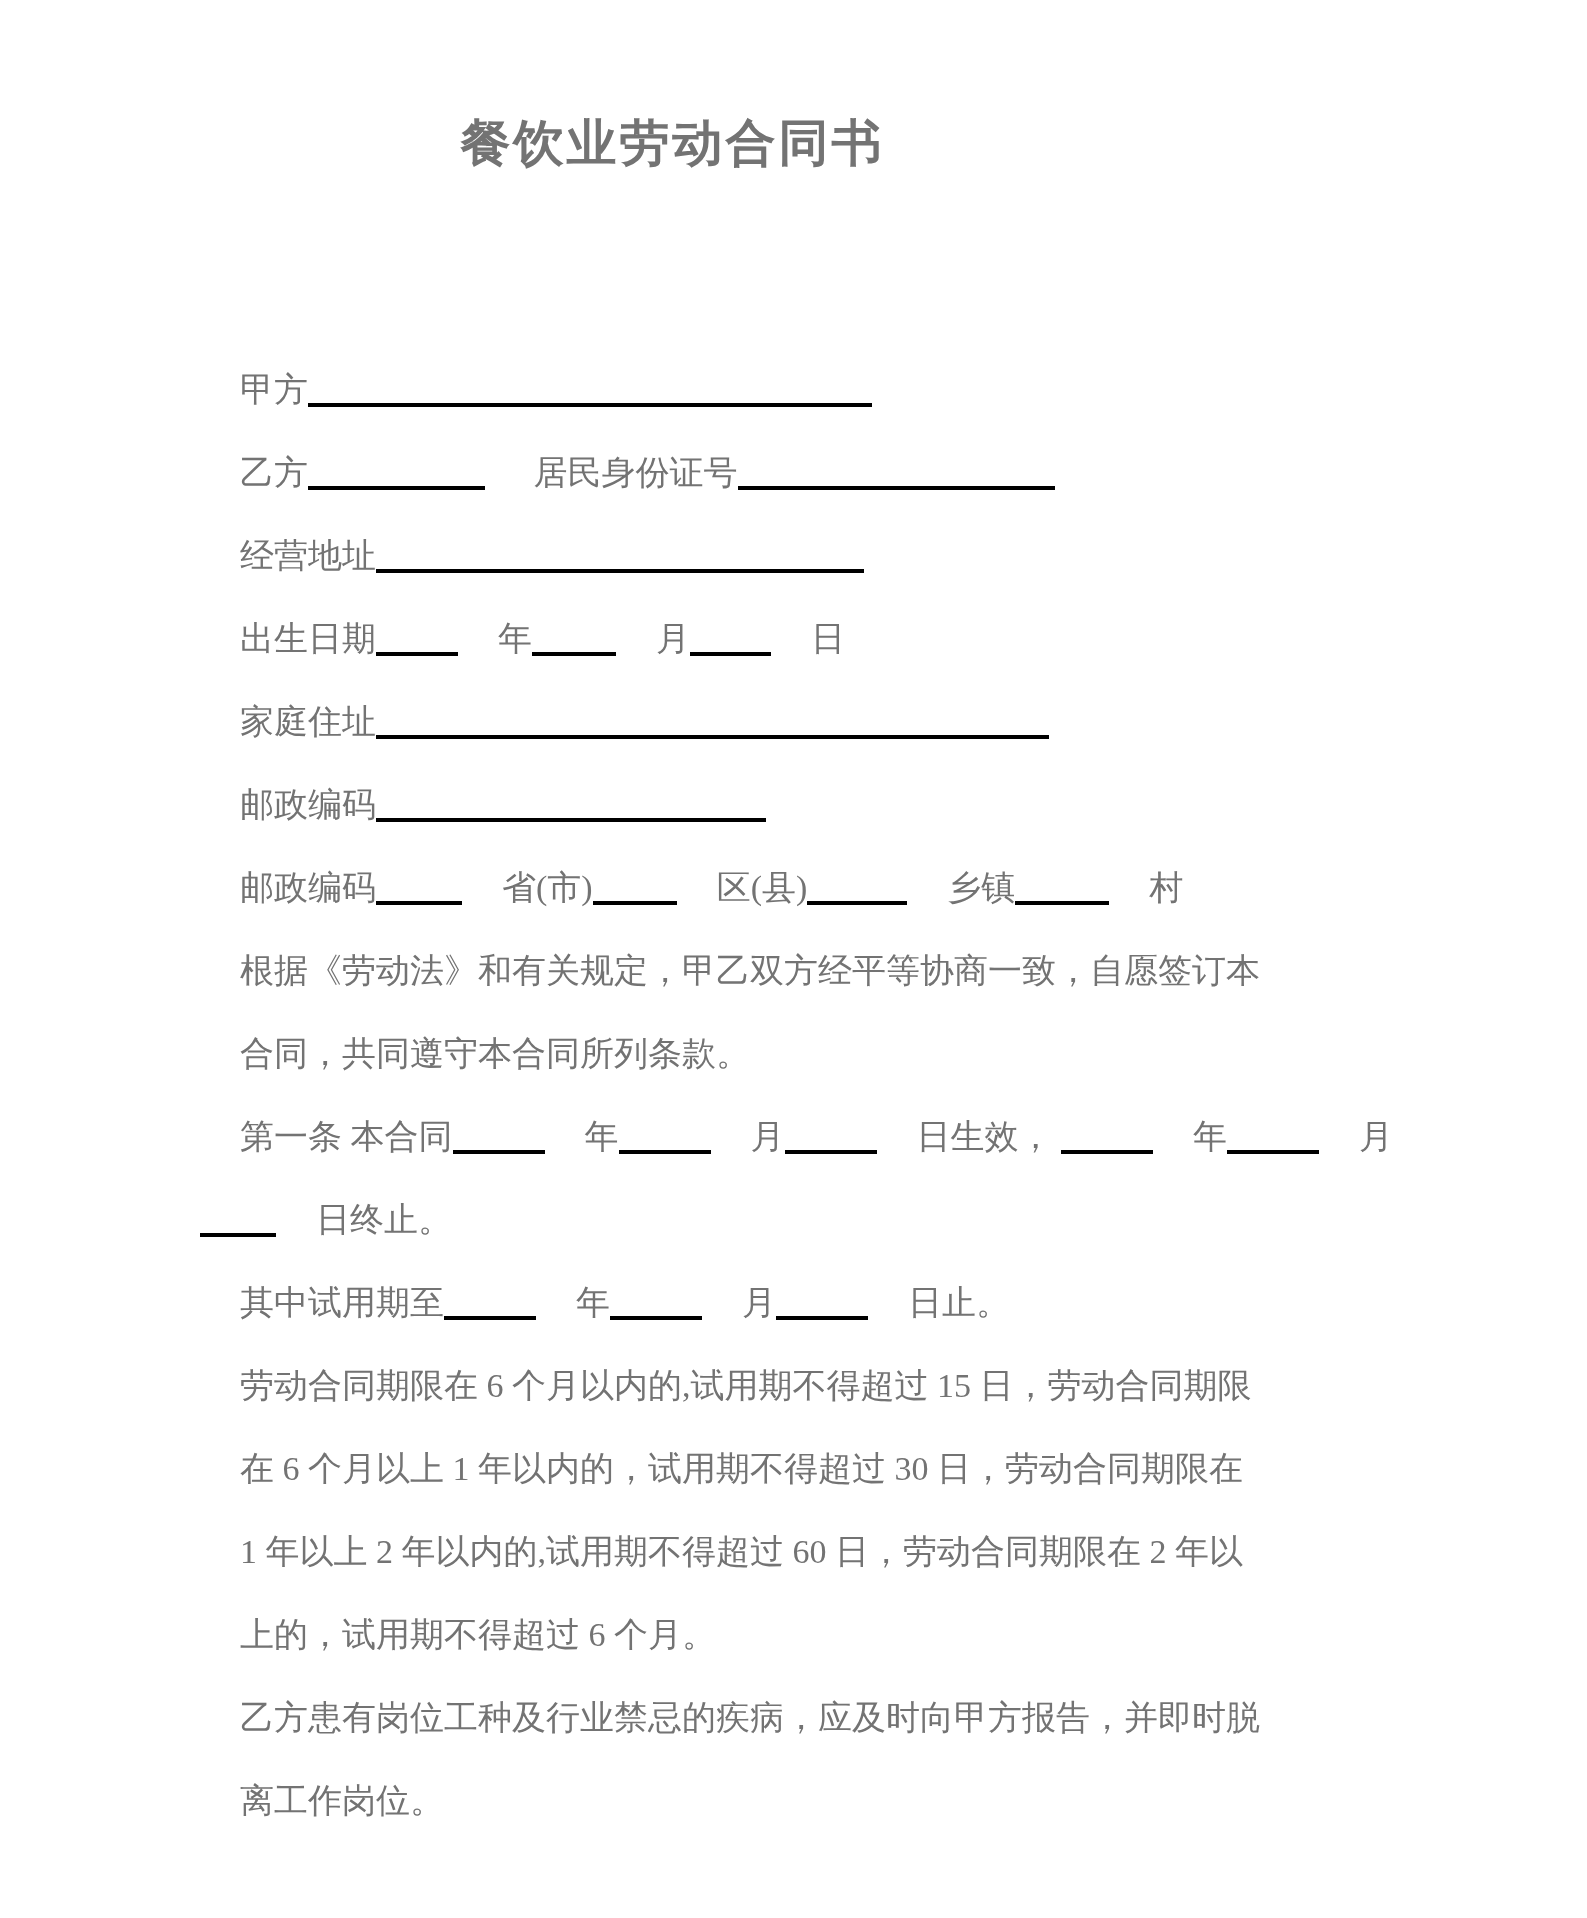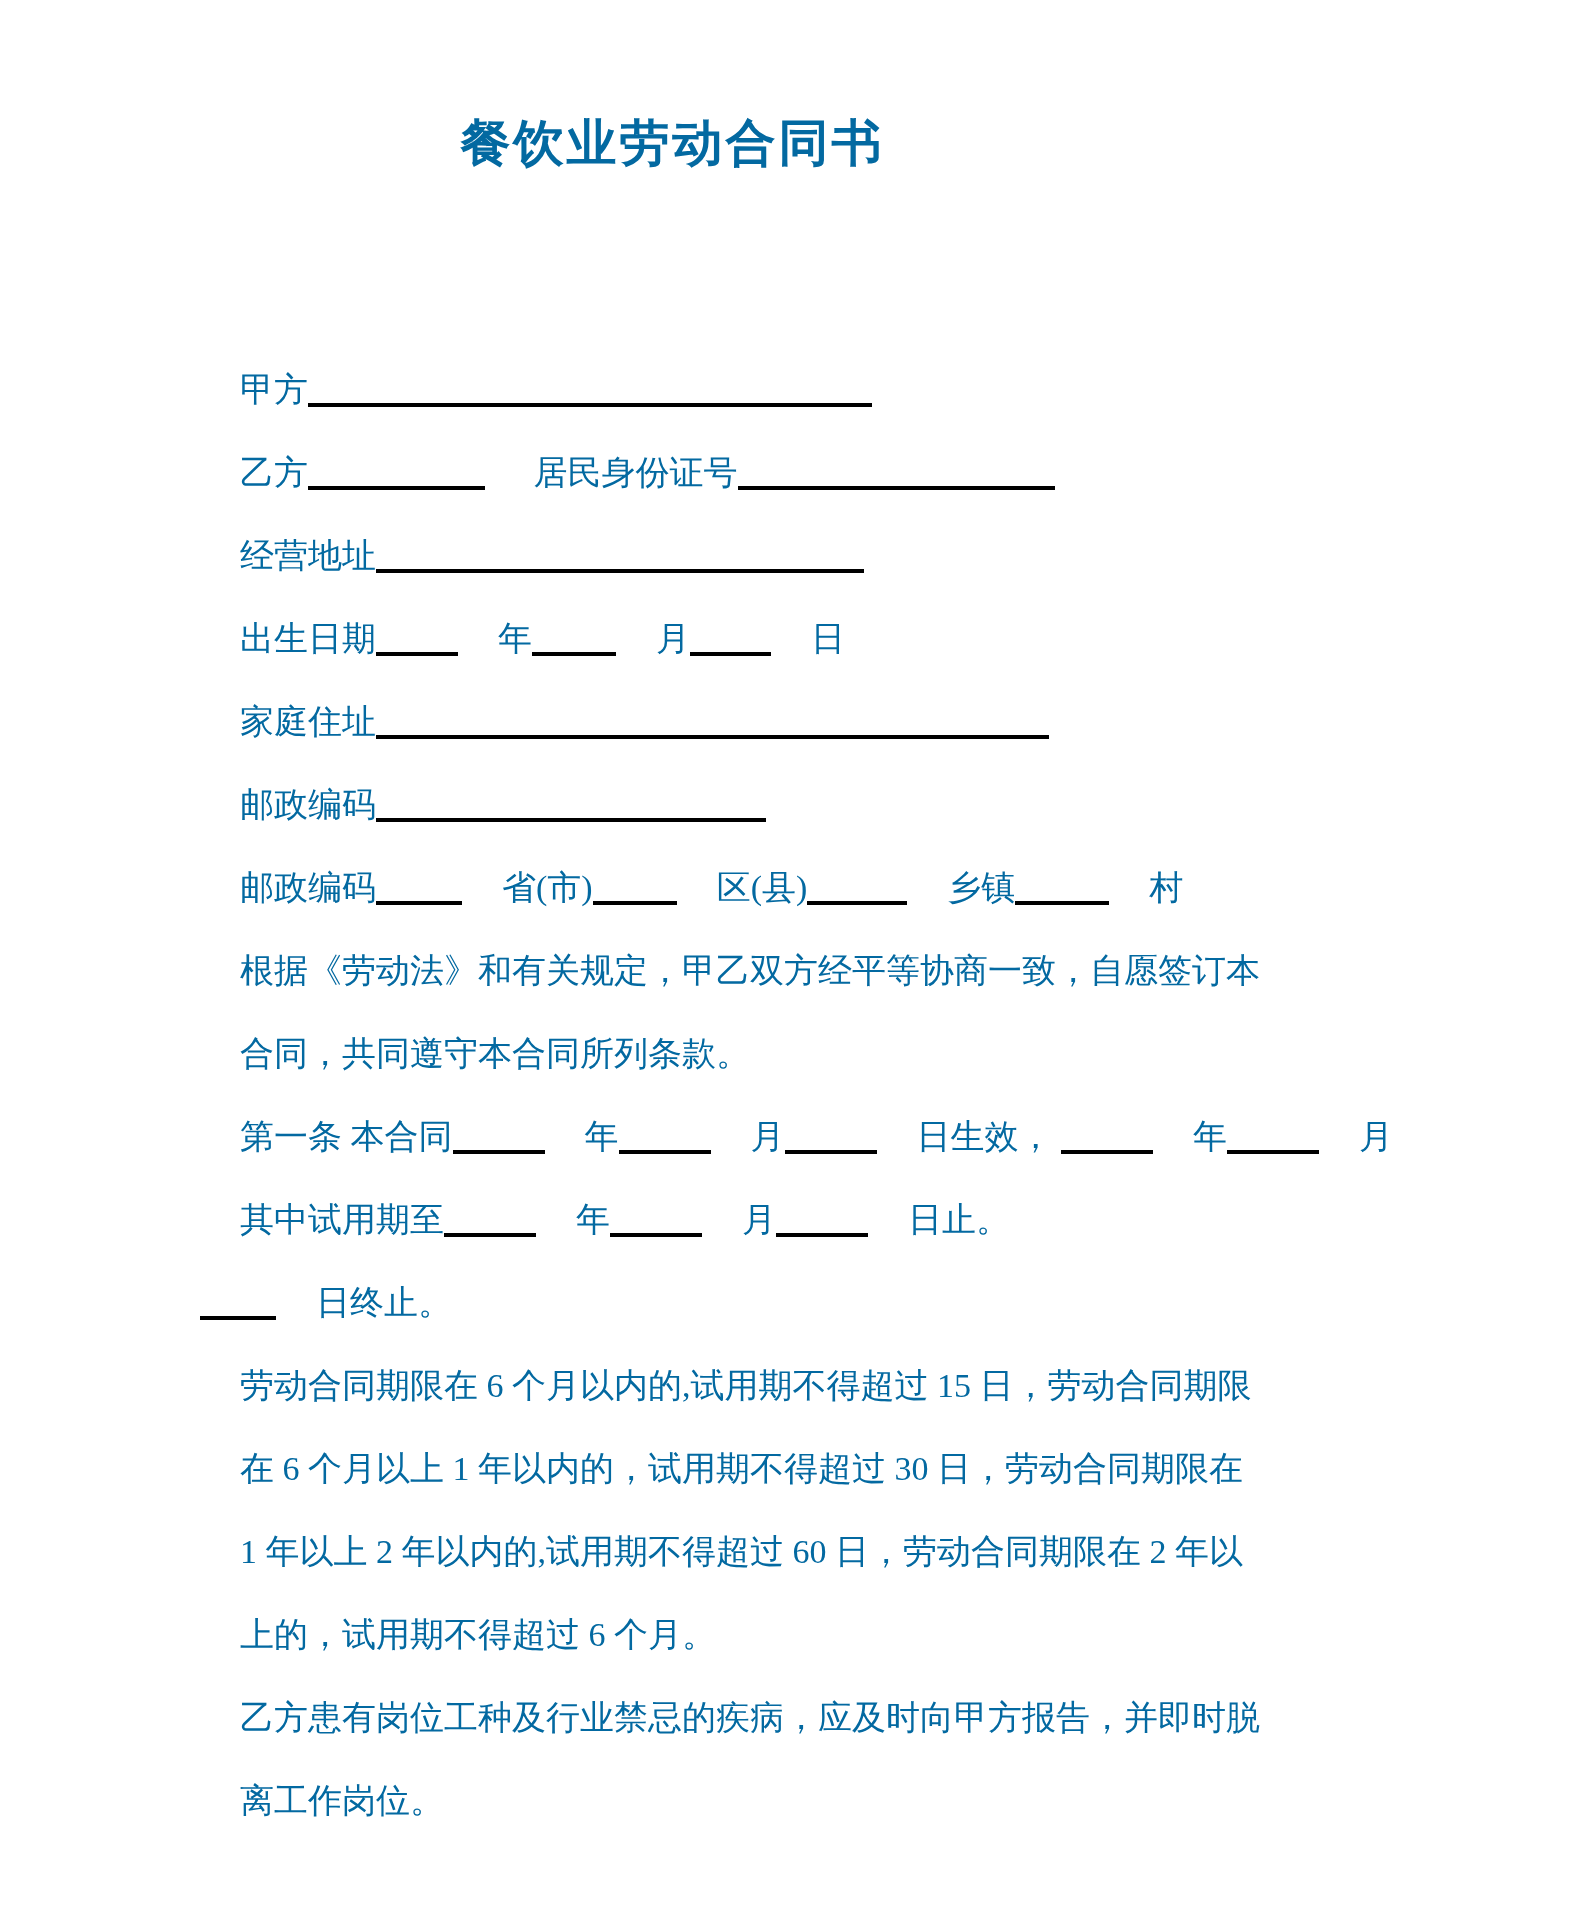--- a/index.html
+++ b/index.html
@@ -1,21 +1,21 @@
 <!DOCTYPE html>
 <html><head>
 <meta charset="utf-8">
 <style>
   html, body { margin: 0; padding: 0; background: #ffffff; }
   .page {
     position: relative;
     width: 1587px;
     height: 1918px;
     background: #ffffff;
-    color: #0369a1;
+    color: #737373;
     font-family: "Liberation Serif", "DejaVu Serif", serif;
     overflow: hidden;
   }
   .content {
     margin-left: 200px;
     width: 945px;
   }
   .doc-title {
     margin-top: 112px;
     text-align: center;
@@ -52,22 +52,22 @@
         <div class="line"><span class="run">甲方</span><span class="blank" style="width: 564px;"></span></div>
         <div class="line"><span class="run">乙方</span><span class="blank" style="width: 177px;"></span><span class="run"> 居民身份证号</span><span class="blank" style="width: 317px;"></span></div>
         <div class="line"><span class="run">经营地址</span><span class="blank" style="width: 488px;"></span></div>
         <div class="line"><span class="run">出生日期</span><span class="blank" style="width: 82px;"></span><span class="run">年</span><span class="blank" style="width: 84px;"></span><span class="run">月</span><span class="blank" style="width: 81px;"></span><span class="run">日</span></div>
         <div class="line"><span class="run">家庭住址</span><span class="blank" style="width: 673px;"></span></div>
         <div class="line"><span class="run">邮政编码</span><span class="blank" style="width: 390px;"></span></div>
         <div class="line"><span class="run">邮政编码</span><span class="blank" style="width: 86px;"></span><span class="run">省(市)</span><span class="blank" style="width: 84px;"></span><span class="run">区(县)</span><span class="blank" style="width: 100px;"></span><span class="run">乡镇</span><span class="blank" style="width: 94px;"></span><span class="run">村</span></div>
         <div class="line"><span class="run">根据《劳动法》和有关规定，甲乙双方经平等协商一致，自愿签订本</span></div>
         <div class="line"><span class="run">合同，共同遵守本合同所列条款。</span></div>
         <div class="line"><span class="run">第一条 本合同</span><span class="blank" style="width: 92px;"></span><span class="run">年</span><span class="blank" style="width: 92px;"></span><span class="run">月</span><span class="blank" style="width: 92px;"></span><span class="run">日生效， </span><span class="blank" style="width: 92px;"></span><span class="run">年</span><span class="blank" style="width: 92px;"></span><span class="run">月</span></div>
+        <div class="line"><span class="blank" style="width: 76px;"></span><span class="run">日终止。</span></div>
         <div class="line"><span class="run">其中试用期至</span><span class="blank" style="width: 92px;"></span><span class="run">年</span><span class="blank" style="width: 92px;"></span><span class="run">月</span><span class="blank" style="width: 92px;"></span><span class="run">日止。</span></div>
-        <div class="line"><span class="blank" style="width: 76px;"></span><span class="run">日终止。</span></div>
         <div class="line"><span class="run">劳动合同期限在 6 个月以内的,试用期不得超过 15 日，劳动合同期限</span></div>
         <div class="line"><span class="run">在 6 个月以上 1 年以内的，试用期不得超过 30 日，劳动合同期限在</span></div>
         <div class="line"><span class="run">1 年以上 2 年以内的,试用期不得超过 60 日，劳动合同期限在 2 年以</span></div>
         <div class="line"><span class="run">上的，试用期不得超过 6 个月。</span></div>
         <div class="line"><span class="run">乙方患有岗位工种及行业禁忌的疾病，应及时向甲方报告，并即时脱</span></div>
         <div class="line"><span class="run">离工作岗位。</span></div>
       </div>
   </div>
 </div>
 

